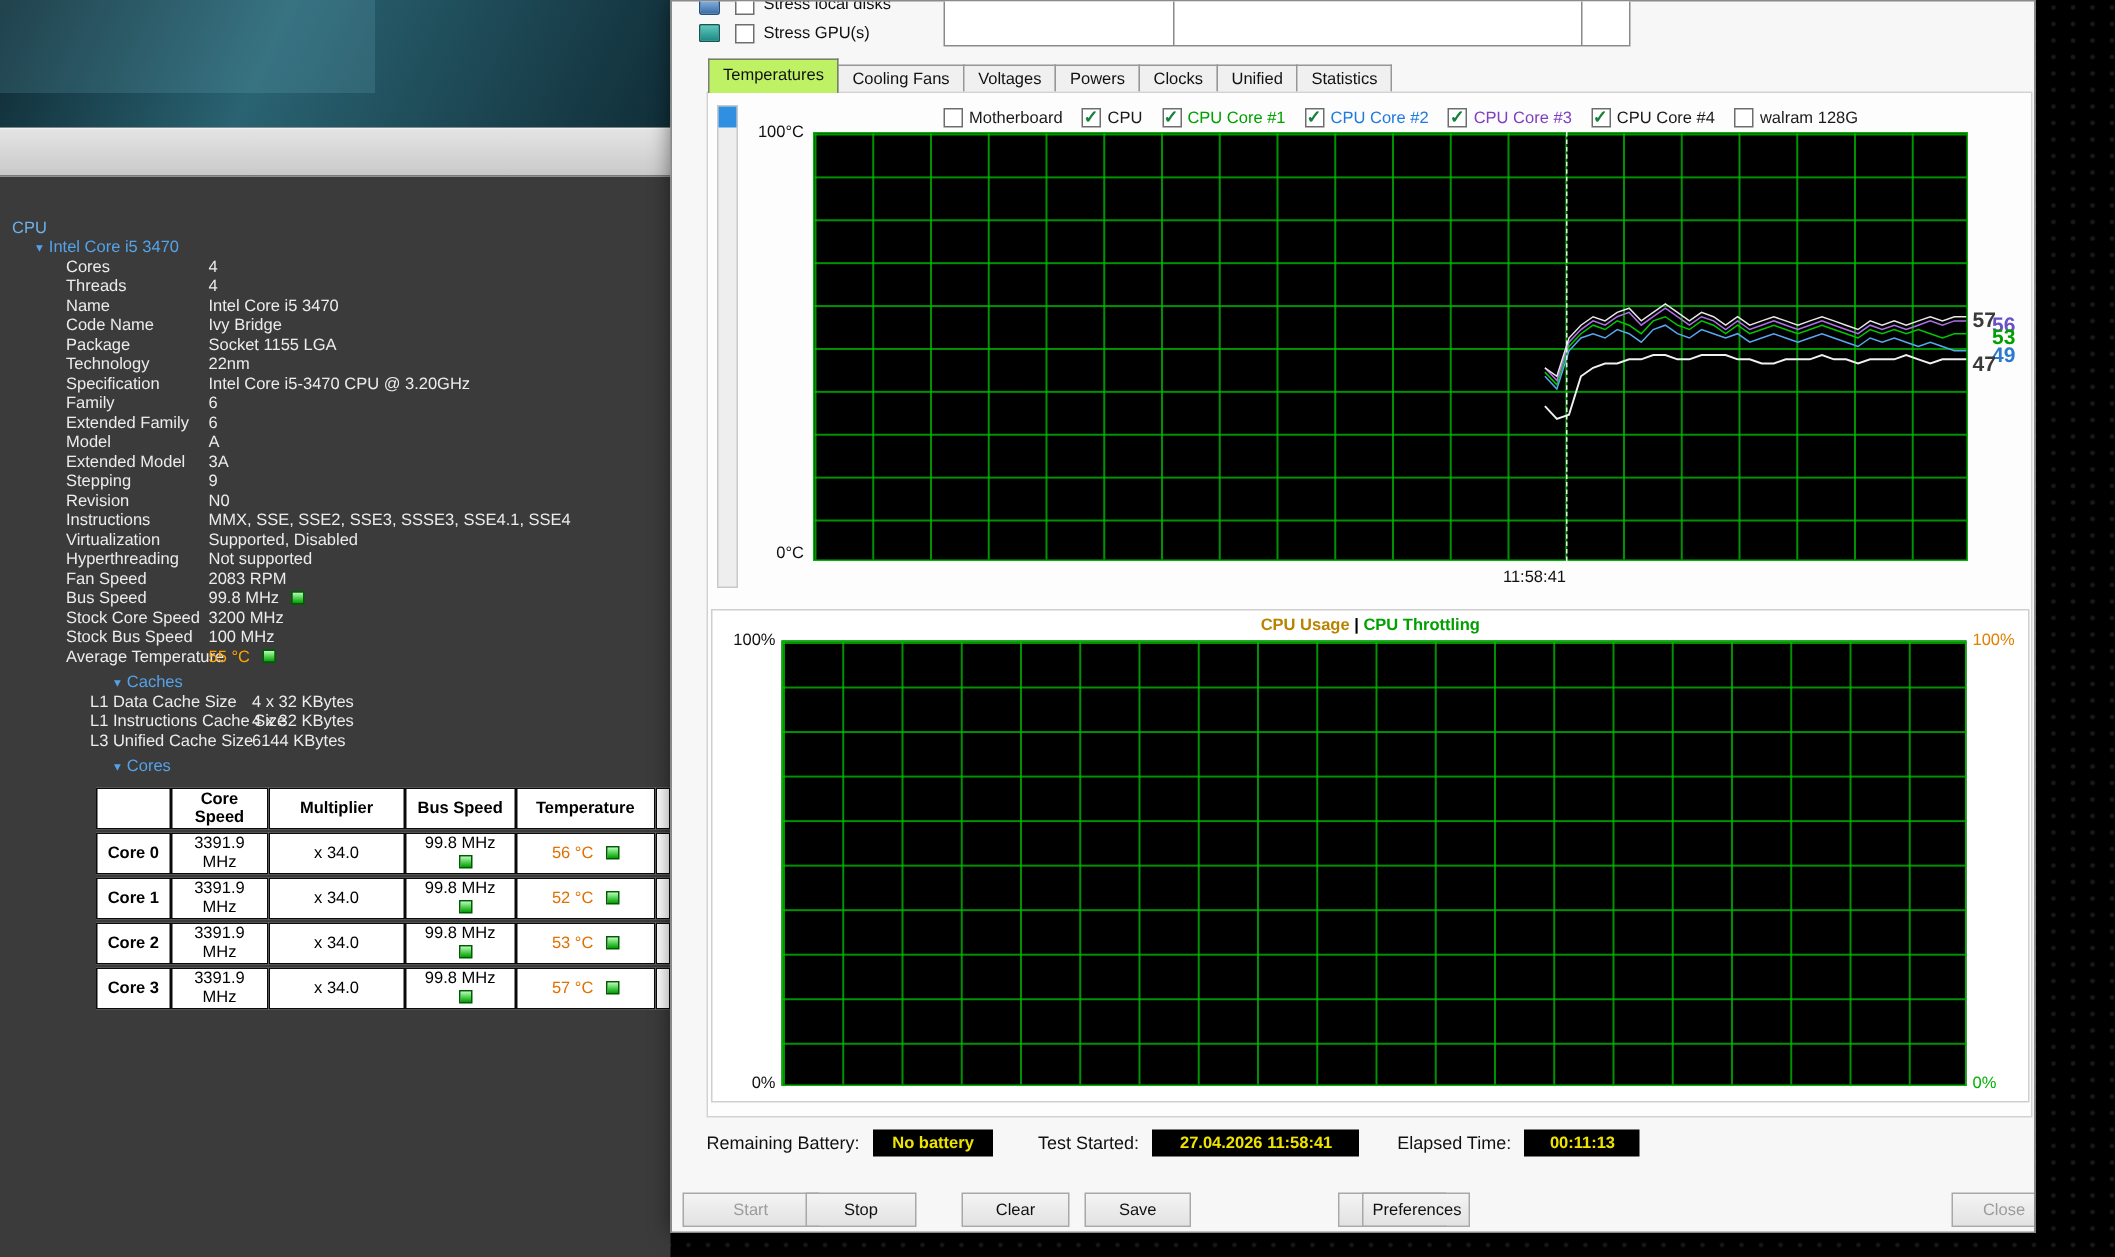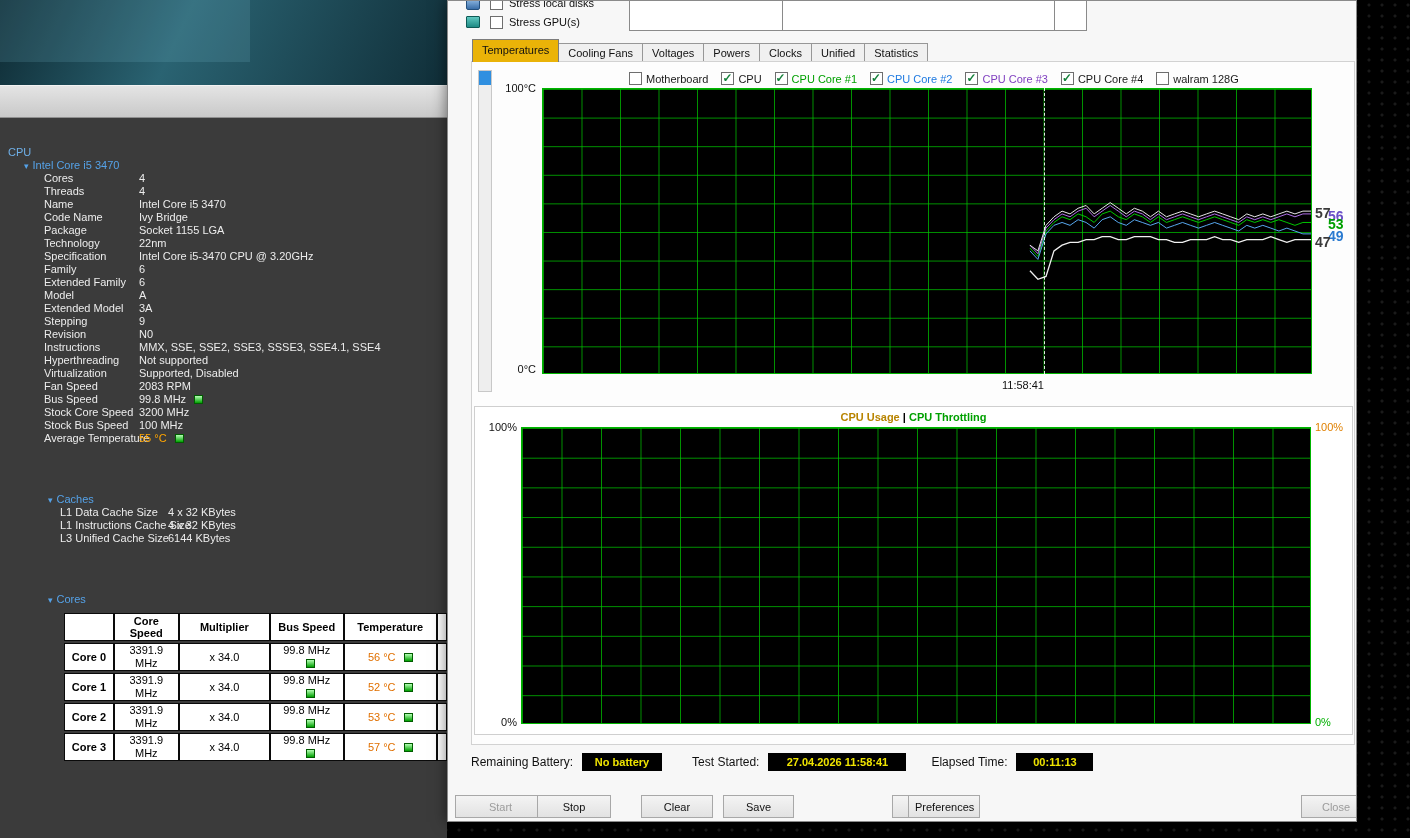--- a/index.html
+++ b/index.html
@@ -21,21 +21,21 @@
   .teal-hi{position:absolute;left:0;top:0;width:250px;height:62px;background:rgba(130,200,220,.16);}
   .left-toolbar{position:absolute;left:0;top:85px;width:447px;height:33px;
     background:linear-gradient(#e4e4e4,#c9c9c9);border-top:1px solid #f2f2f2;border-bottom:1px solid #8f8f8f;box-sizing:border-box;}
   
   .left-panel{position:absolute;left:0;top:118px;width:447px;height:720px;background:#3b3b3b;
     color:#ececec;font-size:11px;line-height:13px;overflow:hidden;padding-top:28px;box-sizing:border-box;}
   .lp-root{padding-left:8px;color:#6fb0e8;height:13px;}
   .lp-node{color:#55a2e8;height:13px;}
   .lp-node .arr{color:#55a2e8;font-size:9px;margin-right:4px;}
   .lp-node.n1{padding-left:24px;}
-  .lp-node.n2{padding-left:48px;margin-top:44px;}
+  .lp-node.n2{padding-left:76px;}
   .gap{height:4px;}
   .prow{display:flex;height:13px;white-space:nowrap;}
   .prow .plabel{padding-left:44px;width:139px;flex:none;box-sizing:border-box;}
   .prow.cache .plabel{padding-left:60px;width:168px;}
   .prow .pvalue{flex:1;overflow:hidden;}
   .pvalue.orange{color:#ffa500;}
   .led{display:inline-block;width:9px;height:9px;margin-left:8px;vertical-align:-1px;
     background:linear-gradient(#b4ffb4,#00a000);border:1px solid #005c00;box-sizing:border-box;}
   table.cores{margin-left:64px;margin-top:5px;border-collapse:separate;border-spacing:0 2px;color:#000;}
   table.cores th,table.cores td{background:#fff;border:1px solid #0a0a0a;font-size:11px;padding:0 4px;box-sizing:border-box;}
@@ -52,21 +52,21 @@
   .icon-disk{width:14px;height:13px;border-radius:2px;background:linear-gradient(#9cc4ec,#3a6ea8);border:1px solid #24507e;box-sizing:border-box;}
   .icon-gpu{width:14px;height:12px;border-radius:1px;background:linear-gradient(#5fc8c0,#1e8a84);border:1px solid #0e5a56;box-sizing:border-box;}
   .top-box{position:absolute;left:181px;top:-12px;width:458px;height:42px;background:#fff;border:1px solid #8a8a8a;box-sizing:border-box;}
   .top-box .vdiv{position:absolute;top:0;bottom:0;width:1px;background:#8a8a8a;}
   .cb{width:13px;height:13px;background:#fff;border:1px solid #6e6e6e;box-sizing:border-box;position:relative;flex:none;}
   .cb.checked::after{content:"\2713";position:absolute;left:0;top:-2px;font-size:12px;font-weight:bold;color:#15803a;}
   
   .tabs{position:absolute;left:24px;top:42px;display:flex;align-items:flex-end;height:19px;}
   .tab{height:19px;line-height:18px;padding:0 9px;font-size:11px;color:#111;background:#f0f0f0;
     border:1px solid #979797;border-bottom:none;margin-right:-1px;box-sizing:border-box;}
-  .tab.active{background:#eab308;height:23px;line-height:21px;position:relative;z-index:3;border-color:#7c7c7c;}
+  .tab.active{background:#bef264;height:23px;line-height:21px;position:relative;z-index:3;border-color:#7c7c7c;}
   .content{position:absolute;left:23px;top:60px;width:884px;height:684px;background:#fdfdfd;border:1px solid #d2d2d2;box-sizing:border-box;}
   
   .legend{position:absolute;left:157px;top:9px;display:flex;align-items:center;gap:13px;height:15px;font-size:11px;}
   .leg-item{display:flex;align-items:center;gap:4px;}
   
   .vslider{position:absolute;left:6px;top:8px;width:14px;height:322px;background:#eeeeee;border:1px solid #c8c8c8;box-sizing:border-box;}
   .vslider .handle{position:absolute;left:0;top:0;width:12px;height:14px;background:#2f8fe0;}
   
   .plot{position:absolute;background-color:#000;border:1px solid #00b400;box-sizing:border-box;
     background-image:linear-gradient(to right, rgba(0,195,0,.75) 1px, transparent 1px),
@@ -168,26 +168,26 @@
         </div>
         <div class="prow">
           <span class="plabel">Revision</span>
           <span class="pvalue">N0</span>
         </div>
         <div class="prow">
           <span class="plabel">Instructions</span>
           <span class="pvalue">MMX, SSE, SSE2, SSE3, SSSE3, SSE4.1, SSE4</span>
         </div>
         <div class="prow">
+          <span class="plabel">Virtualization</span>
+          <span class="pvalue">Supported, Disabled</span>
+        </div>
+        <div class="prow">
           <span class="plabel">Hyperthreading</span>
           <span class="pvalue">Not supported</span>
-        </div>
-        <div class="prow">
-          <span class="plabel">Virtualization</span>
-          <span class="pvalue">Supported, Disabled</span>
         </div>
         <div class="prow">
           <span class="plabel">Fan Speed</span>
           <span class="pvalue">2083 RPM</span>
         </div>
         <div class="prow">
           <span class="plabel">Bus Speed</span>
           <span class="pvalue">99.8 MHz<span class="led"></span></span>
         </div>
         <div class="prow">

